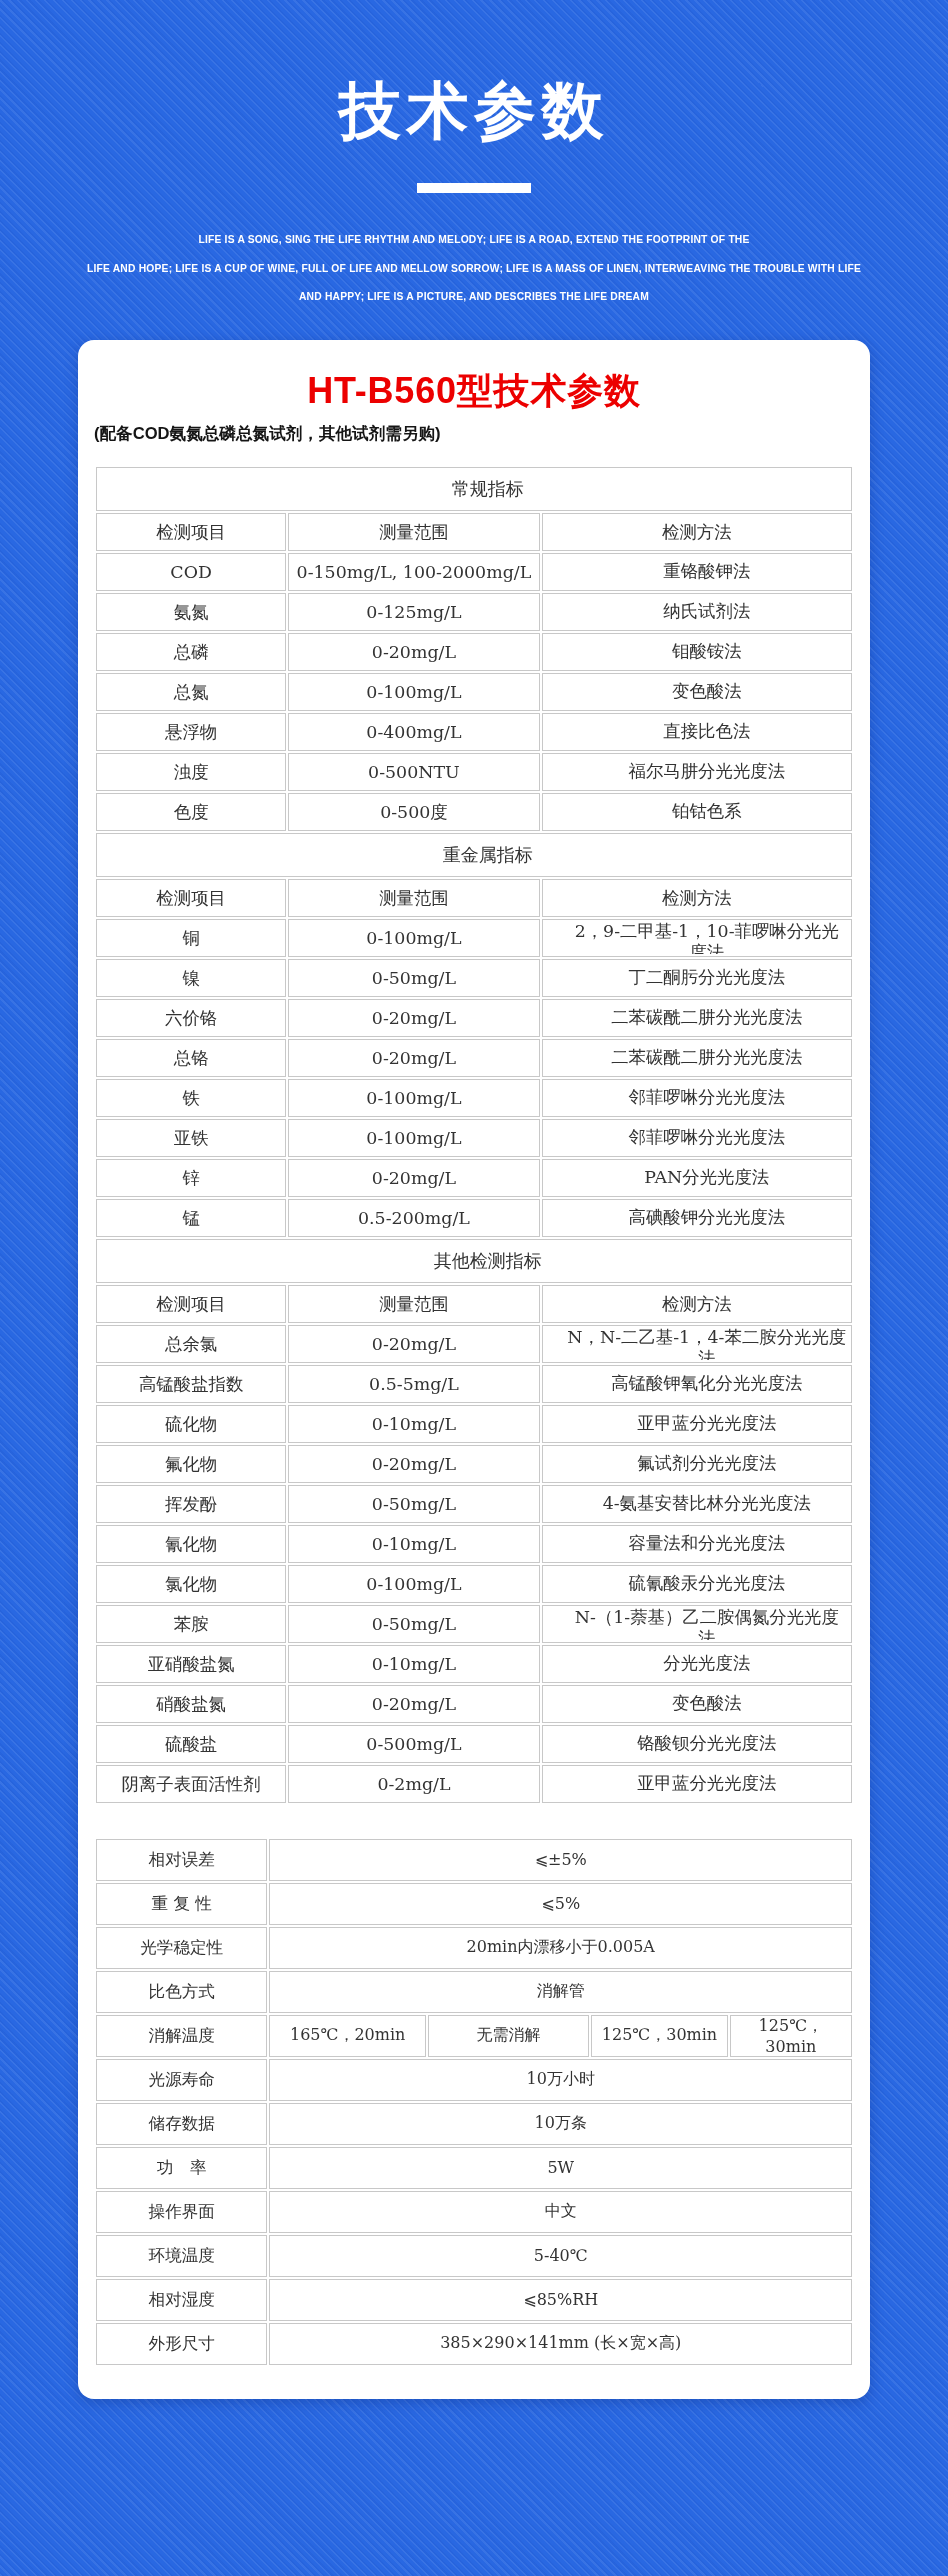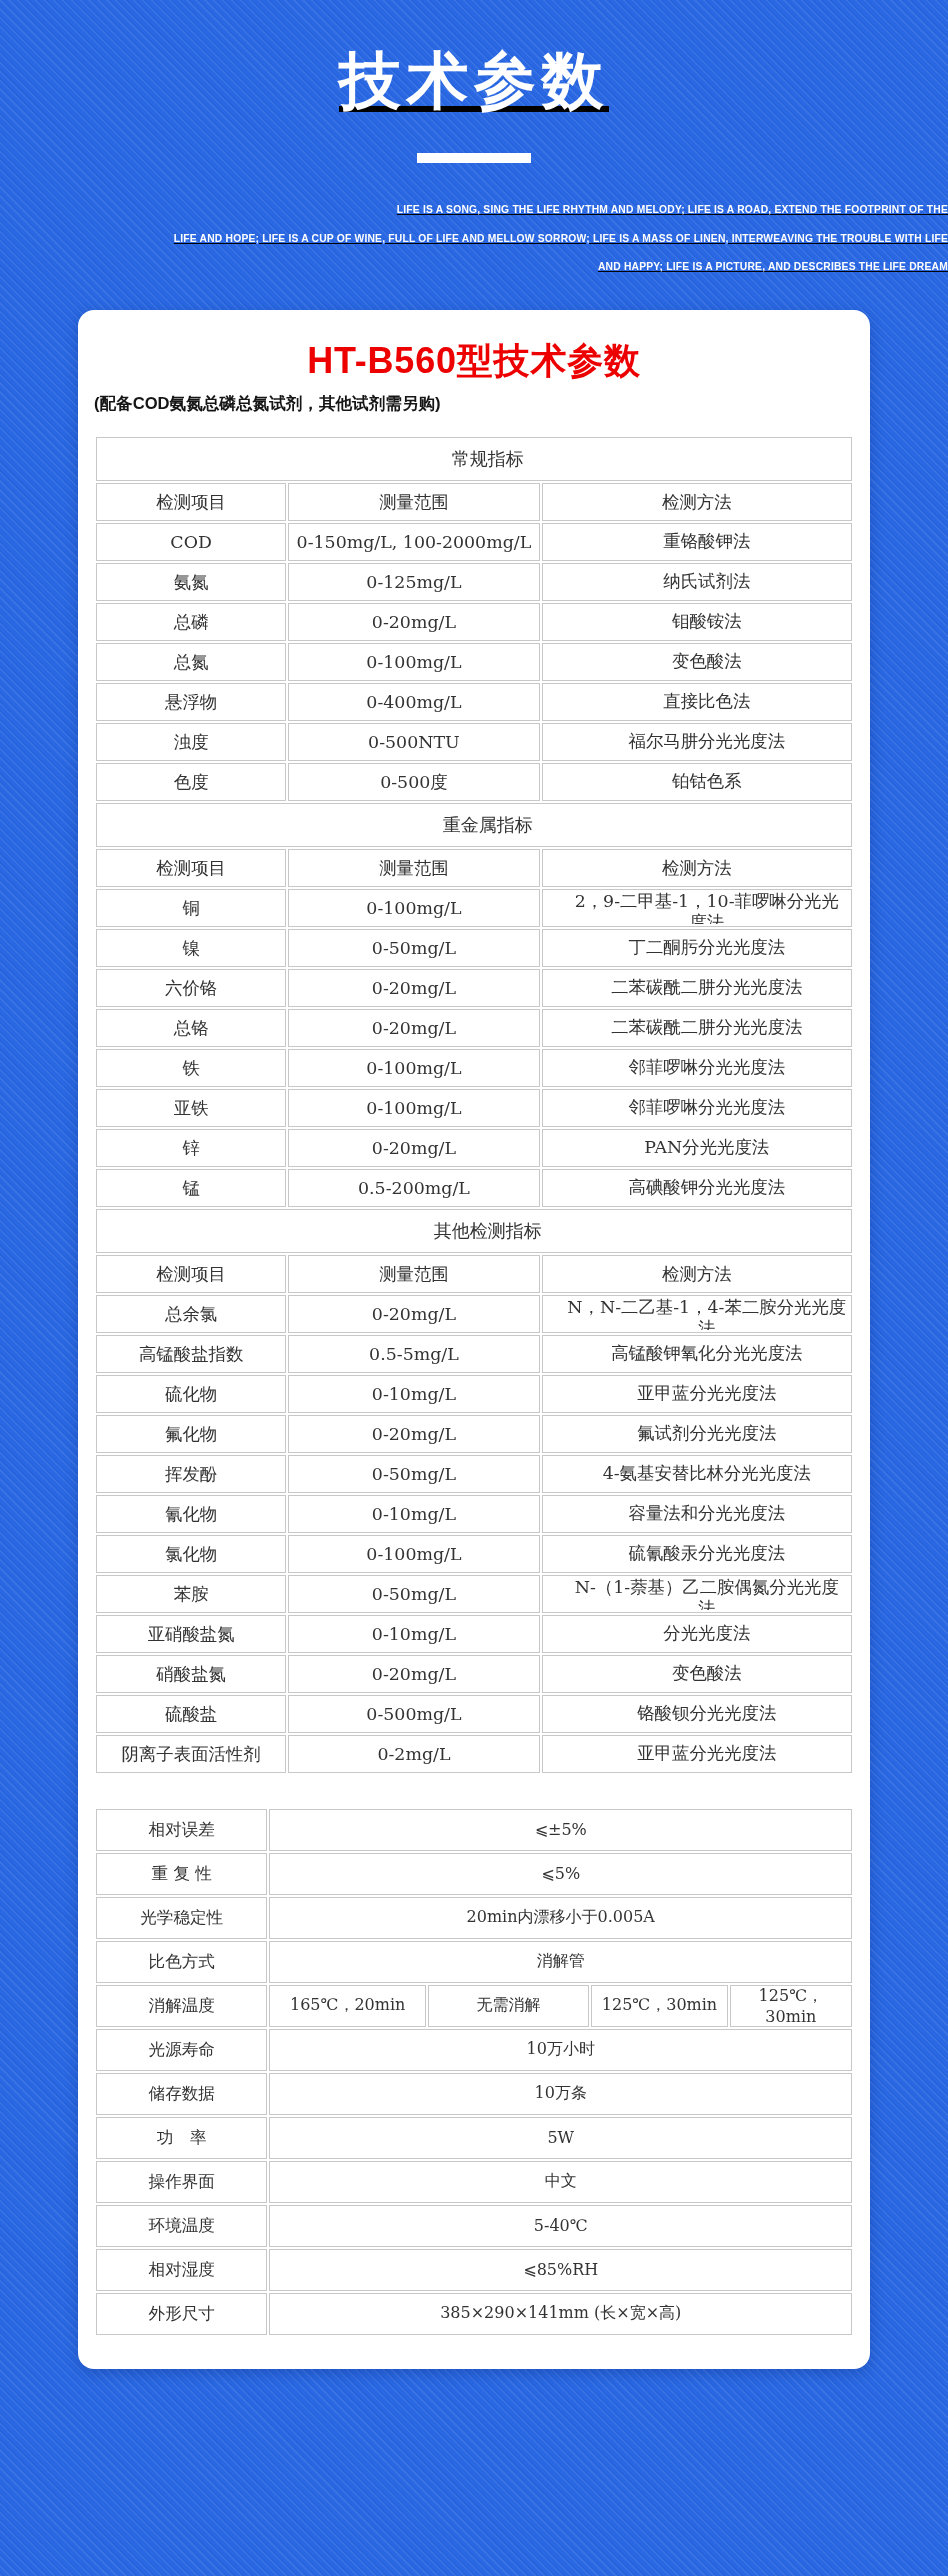--- a/index.html
+++ b/index.html
@@ -5,27 +5,27 @@
   html,body{margin:0;padding:0;}
   body{
     width:948px;height:2576px;overflow:hidden;
     background-color:#2968e2;
     background-image:repeating-linear-gradient(45deg,
       rgba(255,255,255,0.07) 0px, rgba(255,255,255,0.07) 1.6px,
       rgba(10,50,160,0.08) 1.6px, rgba(10,50,160,0.08) 3.2px,
       transparent 3.2px, transparent 6.3px);
     font-family:"Liberation Sans","DejaVu Sans",sans-serif;
   }
-  .hero{padding-top:50px;text-decoration:underline;}
+  .hero{padding-top:80px;}
   .hero-title{
     margin:0;text-align:center;color:#ffffff;
     font-size:62px;line-height:1;font-weight:bold;letter-spacing:5.5px;
   }
   .divider{width:114px;height:10.3px;background:#ffffff;margin:41px auto 0;}
-  .tagline{margin-top:33px;text-align:right;color:#ffffff;
+  .tagline{margin-top:33px;text-align:center;color:#ffffff;
     font-weight:bold;font-size:10.3px;line-height:28.4px;letter-spacing:0.2px;}
   .tagline p{margin:0;}
   .card{
     width:792px;box-sizing:border-box;margin:28.4px auto 0;
     background:#ffffff;border-radius:16px;
     padding:20.5px 16px 32px;
     box-shadow:0 4px 12.6px rgba(0,25,90,0.25);
   }
   .card-title{
     margin:9.5px 0 0;text-align:center;color:#ec0000;

